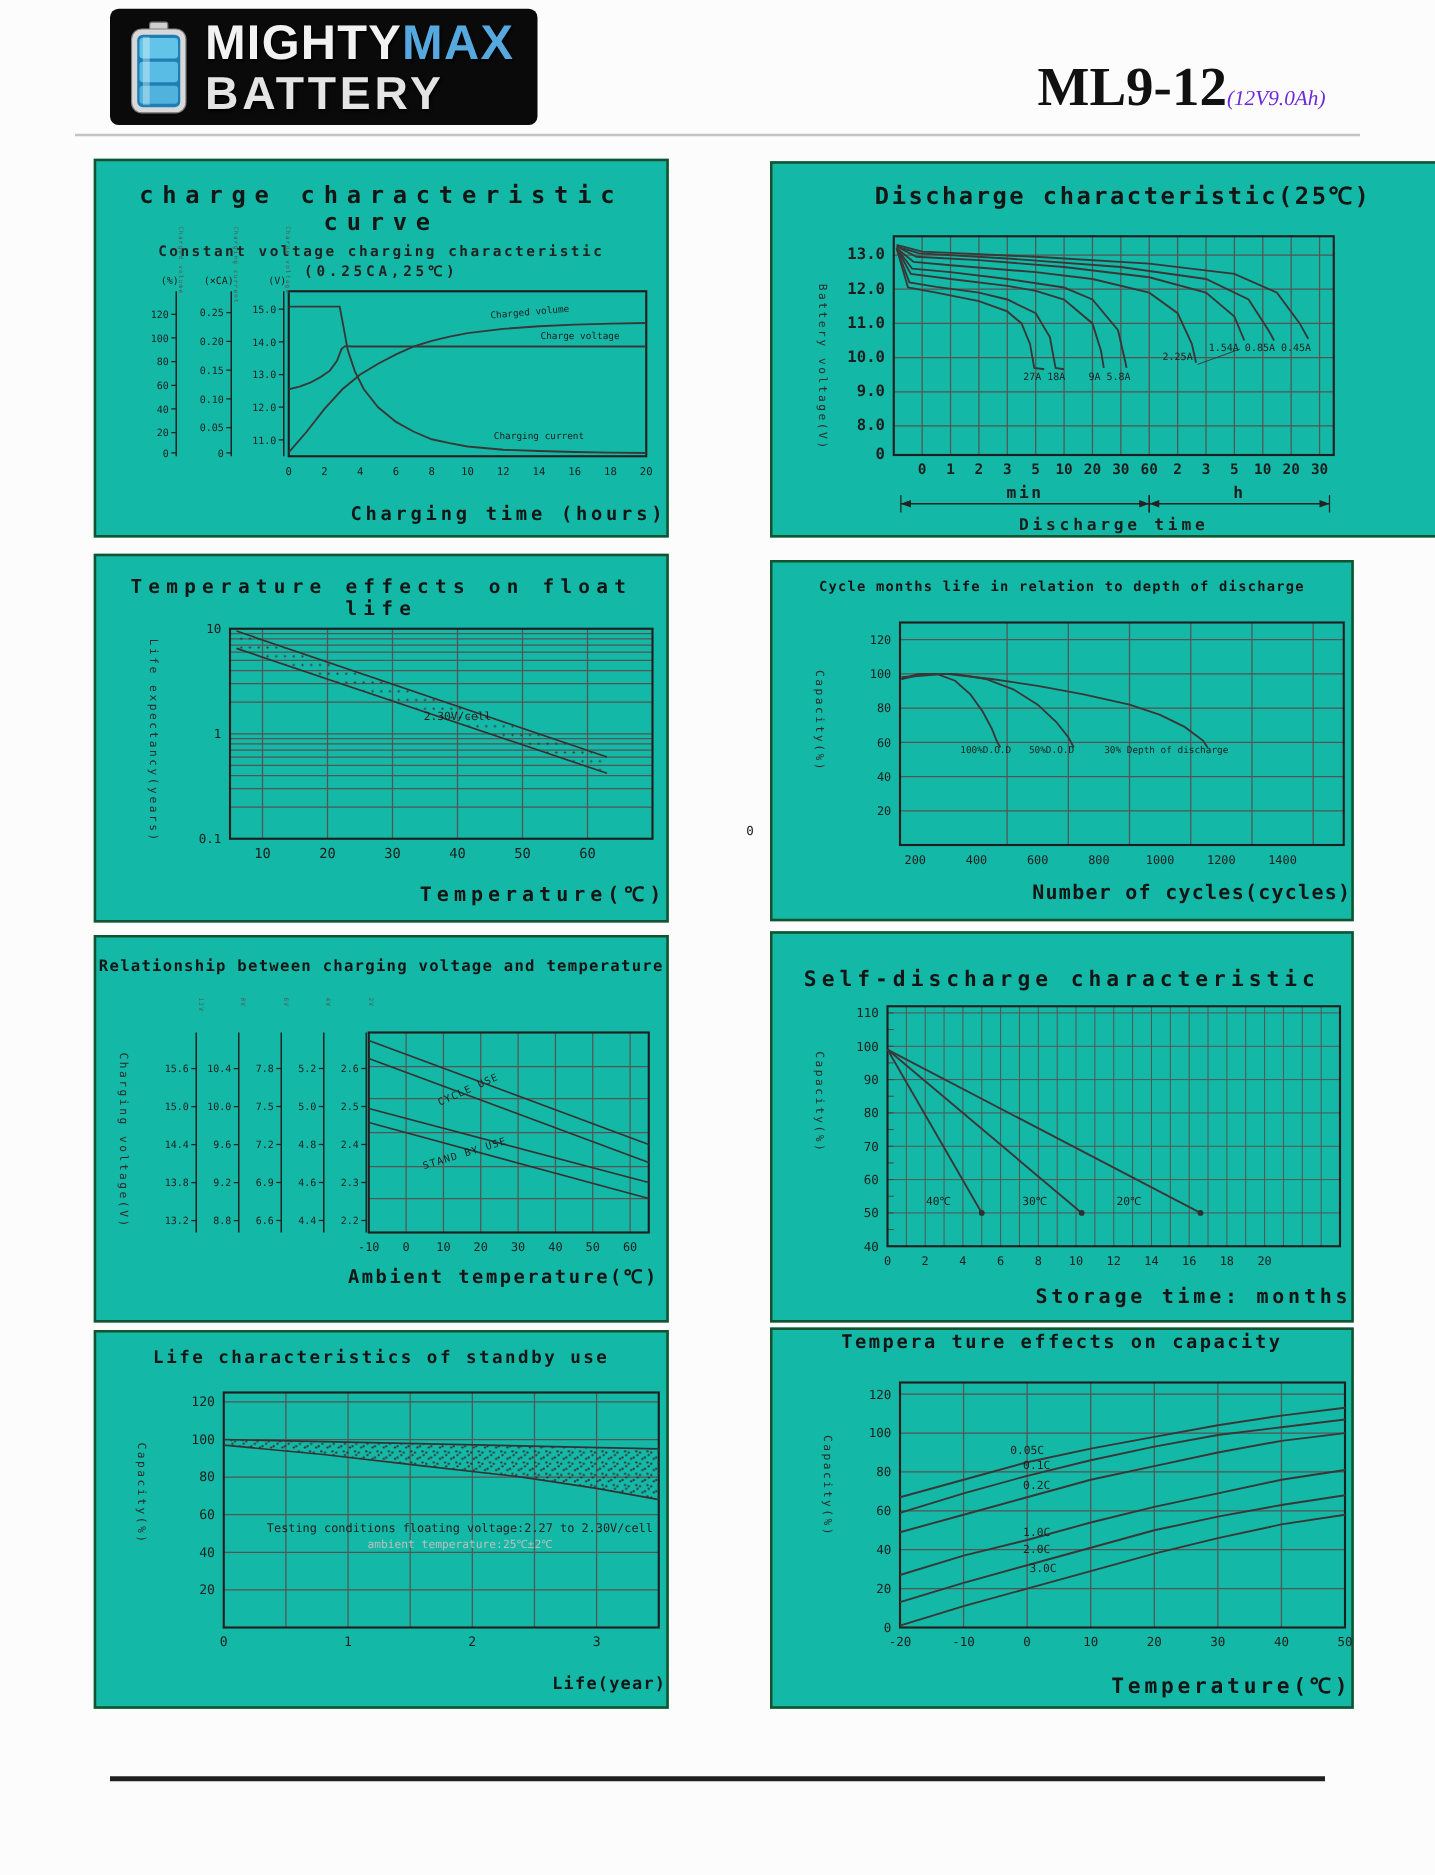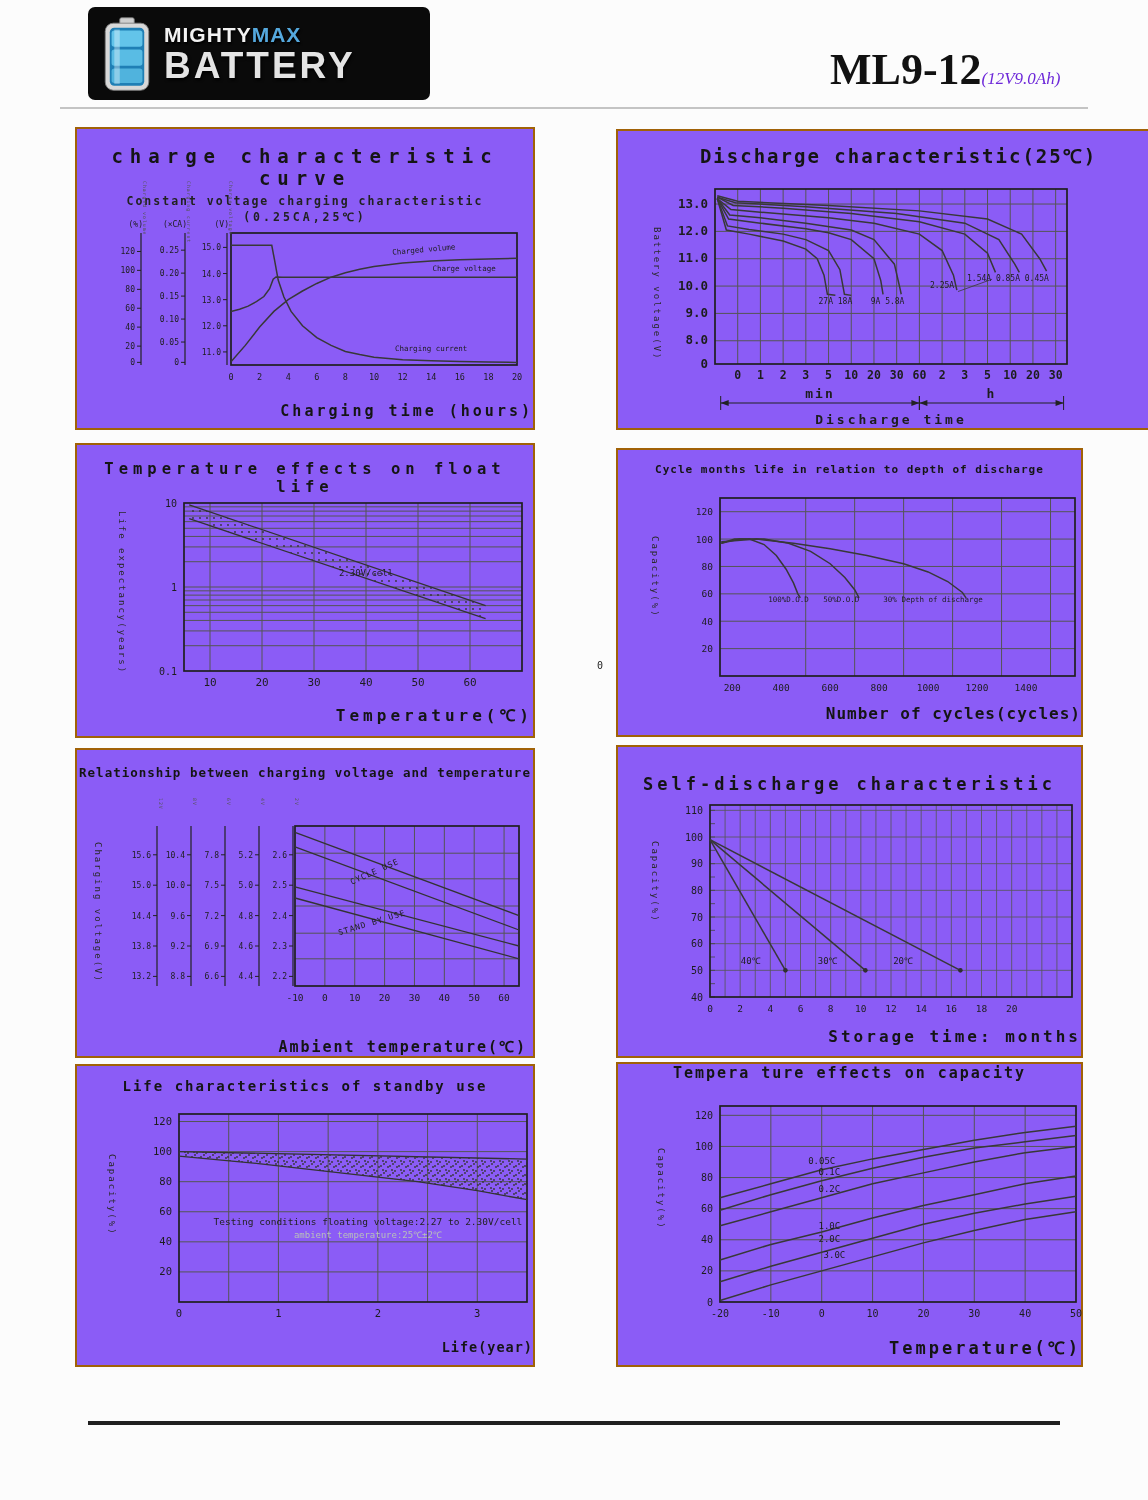--- a/index.html
+++ b/index.html
@@ -7,32 +7,32 @@
        font-family:"DejaVu Sans Mono","Liberation Mono",monospace;color:#1a1a1a;}
   .rule{position:absolute;}
   #hdr-rule{top:107px;left:60px;width:1028px;height:2px;background:#c4c4c4;}
   #ftr-rule{top:1421px;left:88px;width:972px;height:4px;background:#202020;}
 
   
   #logo{position:absolute;left:88px;top:7px;width:342px;height:93px;background:#0a0a0a;
         border-radius:7px;display:flex;align-items:center;padding:0;overflow:hidden;}
   #logo svg{margin-left:10px;}
   .logo-text{margin-left:8px;line-height:1;}
-  .logo-l1{font-family:"Liberation Sans",sans-serif;font-weight:bold;font-size:21px;
+  .logo-l1{font-family:"Liberation Sans",sans-serif;font-weight:bold;font-size:39px;
            letter-spacing:1px;color:#f2f2f2;text-shadow:1px 2px 2px #000;}
   .logo-l1 .max{color:#55a9de;}
   .logo-l2{font-family:"Liberation Sans",sans-serif;font-weight:bold;font-size:37px;
            letter-spacing:3px;color:#e4e4e4;text-shadow:1px 2px 3px #000;margin-top:2px;}
 
   
   #model{position:absolute;left:830px;top:44px;font-family:"Liberation Serif",serif;}
   #model .m{font-size:44px;font-weight:bold;color:#111;}
   #model .s{font-size:17px;font-style:italic;color:#6d28d9;}
 
-  .panel{position:absolute;background:#8b5cf6;border:2px solid #a16207;box-sizing:border-box;}
+  .panel{position:absolute;background:#14b8a6;border:2px solid #14532d;box-sizing:border-box;}
   .panel .t1{text-align:center;font-weight:bold;color:#151515;}
   .panel .sub{text-align:center;font-weight:bold;color:#222;}
   .panel svg{position:absolute;}
   .xlab{position:absolute;width:100%;text-align:right;font-weight:bold;color:#151515;}
   .vlab{position:absolute;writing-mode:vertical-rl;text-orientation:mixed;font-size:9px;
         letter-spacing:2px;color:#2a2a2a;}
 
   #p1{left:75px;top:127px;width:460px;height:303px;}
   #p1 .t1{font-size:19px;letter-spacing:7px;margin-top:16px;}
   #p1 .sub{font-size:11.5px;letter-spacing:2px;margin-top:5px;}
@@ -48,21 +48,21 @@
   #p3 .xlab{bottom:10px;font-size:16px;letter-spacing:4px;}
   #p3 .vlab{left:40px;top:66px;}
 
   #p4{left:616px;top:448px;width:467px;height:289px;}
   #p4 .t1{font-size:11px;letter-spacing:1px;margin-top:13px;}
   #p4 .xlab{bottom:12px;font-size:16px;letter-spacing:1px;}
   #p4 .vlab{left:32px;top:86px;}
 
   #p5{left:75px;top:748px;width:460px;height:310px;}
   #p5 .t1{font-size:12.5px;letter-spacing:1px;margin-top:15px;}
-  #p5 .xlab{bottom:0;left:150px;width:300px;font-size:15px;letter-spacing:2px;}
+  #p5 .xlab{bottom:26px;left:150px;width:300px;font-size:15px;letter-spacing:2px;}
   #p5 .vlab{left:16px;top:92px;}
 
   #p6{left:616px;top:745px;width:467px;height:313px;}
   #p6 .t1{font-size:17px;letter-spacing:4px;margin-top:27px;}
   #p6 .xlab{bottom:10px;font-size:16px;letter-spacing:3px;}
   #p6 .vlab{left:32px;top:94px;}
 
   #p7{left:75px;top:1064px;width:460px;height:303px;}
   #p7 .t1{font-size:14px;letter-spacing:2px;margin-top:12px;}
   #p7 .xlab{bottom:10px;font-size:13.5px;letter-spacing:1px;}

